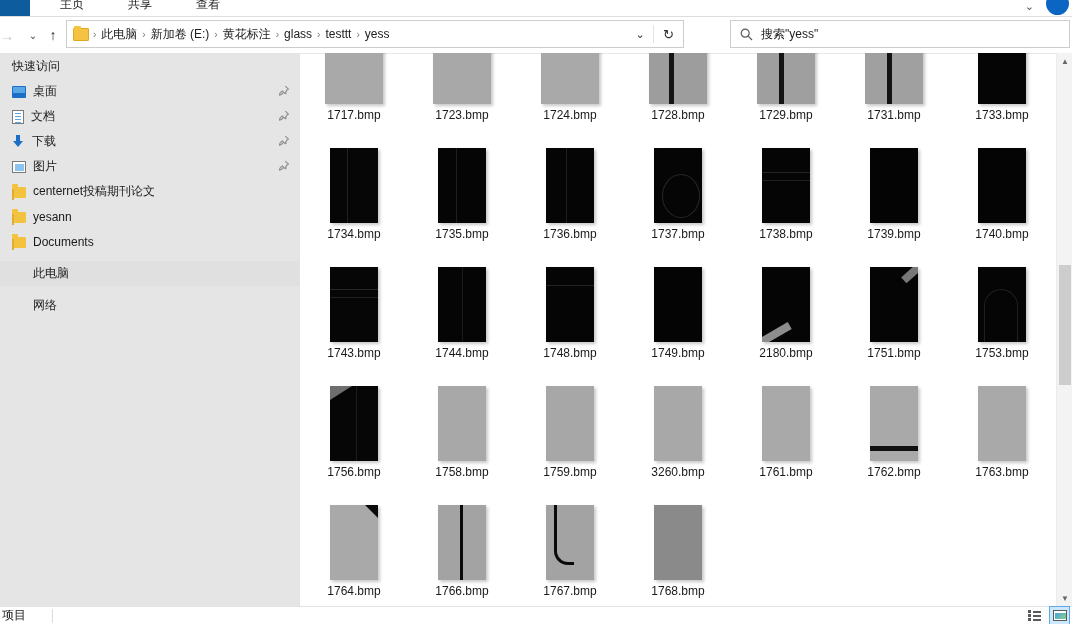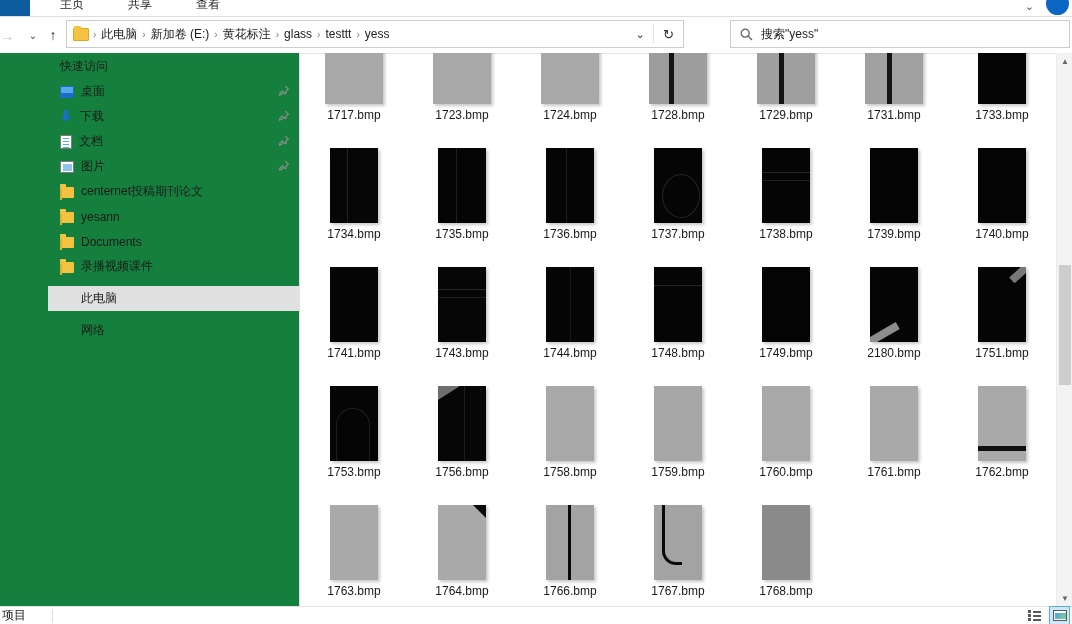--- a/index.html
+++ b/index.html
@@ -105,21 +105,21 @@
   .search-placeholder {
     font-size: 12px; color: #1c1c1c; white-space: nowrap;
   }
 
   
   .body-area {
     position: absolute; left: 0; top: 53px; width: 1072px; height: 553px;
   }
   .nav-pane {
     position: absolute; left: 0; top: 0; width: 299px; height: 553px;
-    background: #15803d; overflow: hidden; padding-left: 48px;
+    background: #e5e5e5; overflow: hidden;
   }
   .nav-divider {
     position: absolute; left: 299px; top: 0; width: 1px; height: 553px;
     background: #e2e2e2;
   }
 
   .nav-group-head {
     height: 26px; display: flex; align-items: center;
     padding-left: 12px; font-size: 12px; color: #1a1a1a;
   }
@@ -321,29 +321,29 @@
     <div class="nav-group-head">快速访问</div>
     <div id="nav-items">
         <div class="nav-item indent">
           <span class="nav-ico ico-desktop"></span>
           <span>桌面</span>
           <span class="pin"><svg width="10" height="11" viewBox="0 0 10 11">
               <path d="M6.3 0.6 L9.4 3.7 L8.1 4.4 L6.6 6.6 L7.2 7.6 L6.3 8.3 L3.3 5.3 L1.0 7.6 L0.4 9.6 L2.4 9.0 L4.7 6.7" fill="none" stroke="#8d8d8d" stroke-width="1.1" stroke-linejoin="round"></path>
             </svg></span>
         </div>
         <div class="nav-item indent">
-          <span class="nav-ico ico-download"></span>
-          <span>下载</span>
+          <span class="nav-ico ico-doc"></span>
+          <span>文档</span>
           <span class="pin"><svg width="10" height="11" viewBox="0 0 10 11">
               <path d="M6.3 0.6 L9.4 3.7 L8.1 4.4 L6.6 6.6 L7.2 7.6 L6.3 8.3 L3.3 5.3 L1.0 7.6 L0.4 9.6 L2.4 9.0 L4.7 6.7" fill="none" stroke="#8d8d8d" stroke-width="1.1" stroke-linejoin="round"></path>
             </svg></span>
         </div>
         <div class="nav-item indent">
-          <span class="nav-ico ico-doc"></span>
-          <span>文档</span>
+          <span class="nav-ico ico-download"></span>
+          <span>下载</span>
           <span class="pin"><svg width="10" height="11" viewBox="0 0 10 11">
               <path d="M6.3 0.6 L9.4 3.7 L8.1 4.4 L6.6 6.6 L7.2 7.6 L6.3 8.3 L3.3 5.3 L1.0 7.6 L0.4 9.6 L2.4 9.0 L4.7 6.7" fill="none" stroke="#8d8d8d" stroke-width="1.1" stroke-linejoin="round"></path>
             </svg></span>
         </div>
         <div class="nav-item indent">
           <span class="nav-ico ico-pic"></span>
           <span>图片</span>
           <span class="pin"><svg width="10" height="11" viewBox="0 0 10 11">
               <path d="M6.3 0.6 L9.4 3.7 L8.1 4.4 L6.6 6.6 L7.2 7.6 L6.3 8.3 L3.3 5.3 L1.0 7.6 L0.4 9.6 L2.4 9.0 L4.7 6.7" fill="none" stroke="#8d8d8d" stroke-width="1.1" stroke-linejoin="round"></path>
             </svg></span>
@@ -352,24 +352,20 @@
           <span class="nav-ico ico-folder"></span>
           <span>centernet投稿期刊论文</span>
         </div>
         <div class="nav-item indent">
           <span class="nav-ico ico-folder"></span>
           <span>yesann</span>
         </div>
         <div class="nav-item indent">
           <span class="nav-ico ico-folder"></span>
           <span>Documents</span>
-        </div>
-        <div class="nav-item indent">
-          <span class="nav-ico ico-folder"></span>
-          <span>录播视频课件</span>
         </div>
       </div>
     <div class="nav-spacer"></div>
     <div class="nav-item selected">
       <span class="nav-ico ico-blank"></span>
       <span>此电脑</span>
     </div>
     <div class="nav-spacer"></div>
     <div class="nav-item">
       <span class="nav-ico ico-blank"></span>
@@ -477,26 +473,20 @@
           <div class="cell-label">1739.bmp</div>
         </div>
         <div class="cell">
           <div class="thumb-wrap">
             <div class="thumb" style="width: 48px; height: 75px; background: rgb(4, 4, 4);"></div>
           </div>
           <div class="cell-label">1740.bmp</div>
         </div>
         <div class="cell">
           <div class="thumb-wrap">
-            <div class="thumb" style="width: 48px; height: 75px; background: rgb(5, 5, 5);"></div>
-          </div>
-          <div class="cell-label">1741.bmp</div>
-        </div>
-        <div class="cell">
-          <div class="thumb-wrap">
             <div class="thumb" style="width: 48px; height: 75px; background: rgb(6, 6, 6);">
               <div style="position: absolute; top: 22px; left: 0px; right: 0px; height: 1px; background: rgb(38, 38, 38);"></div>
               <div style="position: absolute; top: 30px; left: 0px; right: 0px; height: 1px; background: rgb(32, 32, 32);"></div>
             </div>
           </div>
           <div class="cell-label">1743.bmp</div>
         </div>
         <div class="cell">
           <div class="thumb-wrap">
             <div class="thumb" style="width: 48px; height: 75px; background: rgb(5, 5, 5);">
@@ -561,21 +551,21 @@
         <div class="cell">
           <div class="thumb-wrap">
             <div class="thumb" style="width: 48px; height: 75px; background: rgb(167, 167, 167);"></div>
           </div>
           <div class="cell-label">1759.bmp</div>
         </div>
         <div class="cell">
           <div class="thumb-wrap">
             <div class="thumb" style="width: 48px; height: 75px; background: rgb(168, 168, 168);"></div>
           </div>
-          <div class="cell-label">1760.bmp</div>
+          <div class="cell-label">3260.bmp</div>
         </div>
         <div class="cell">
           <div class="thumb-wrap">
             <div class="thumb" style="width: 48px; height: 75px; background: rgb(169, 169, 169);"></div>
           </div>
           <div class="cell-label">1761.bmp</div>
         </div>
         <div class="cell">
           <div class="thumb-wrap">
             <div class="thumb" style="width: 48px; height: 75px; background: rgb(169, 169, 169);">

